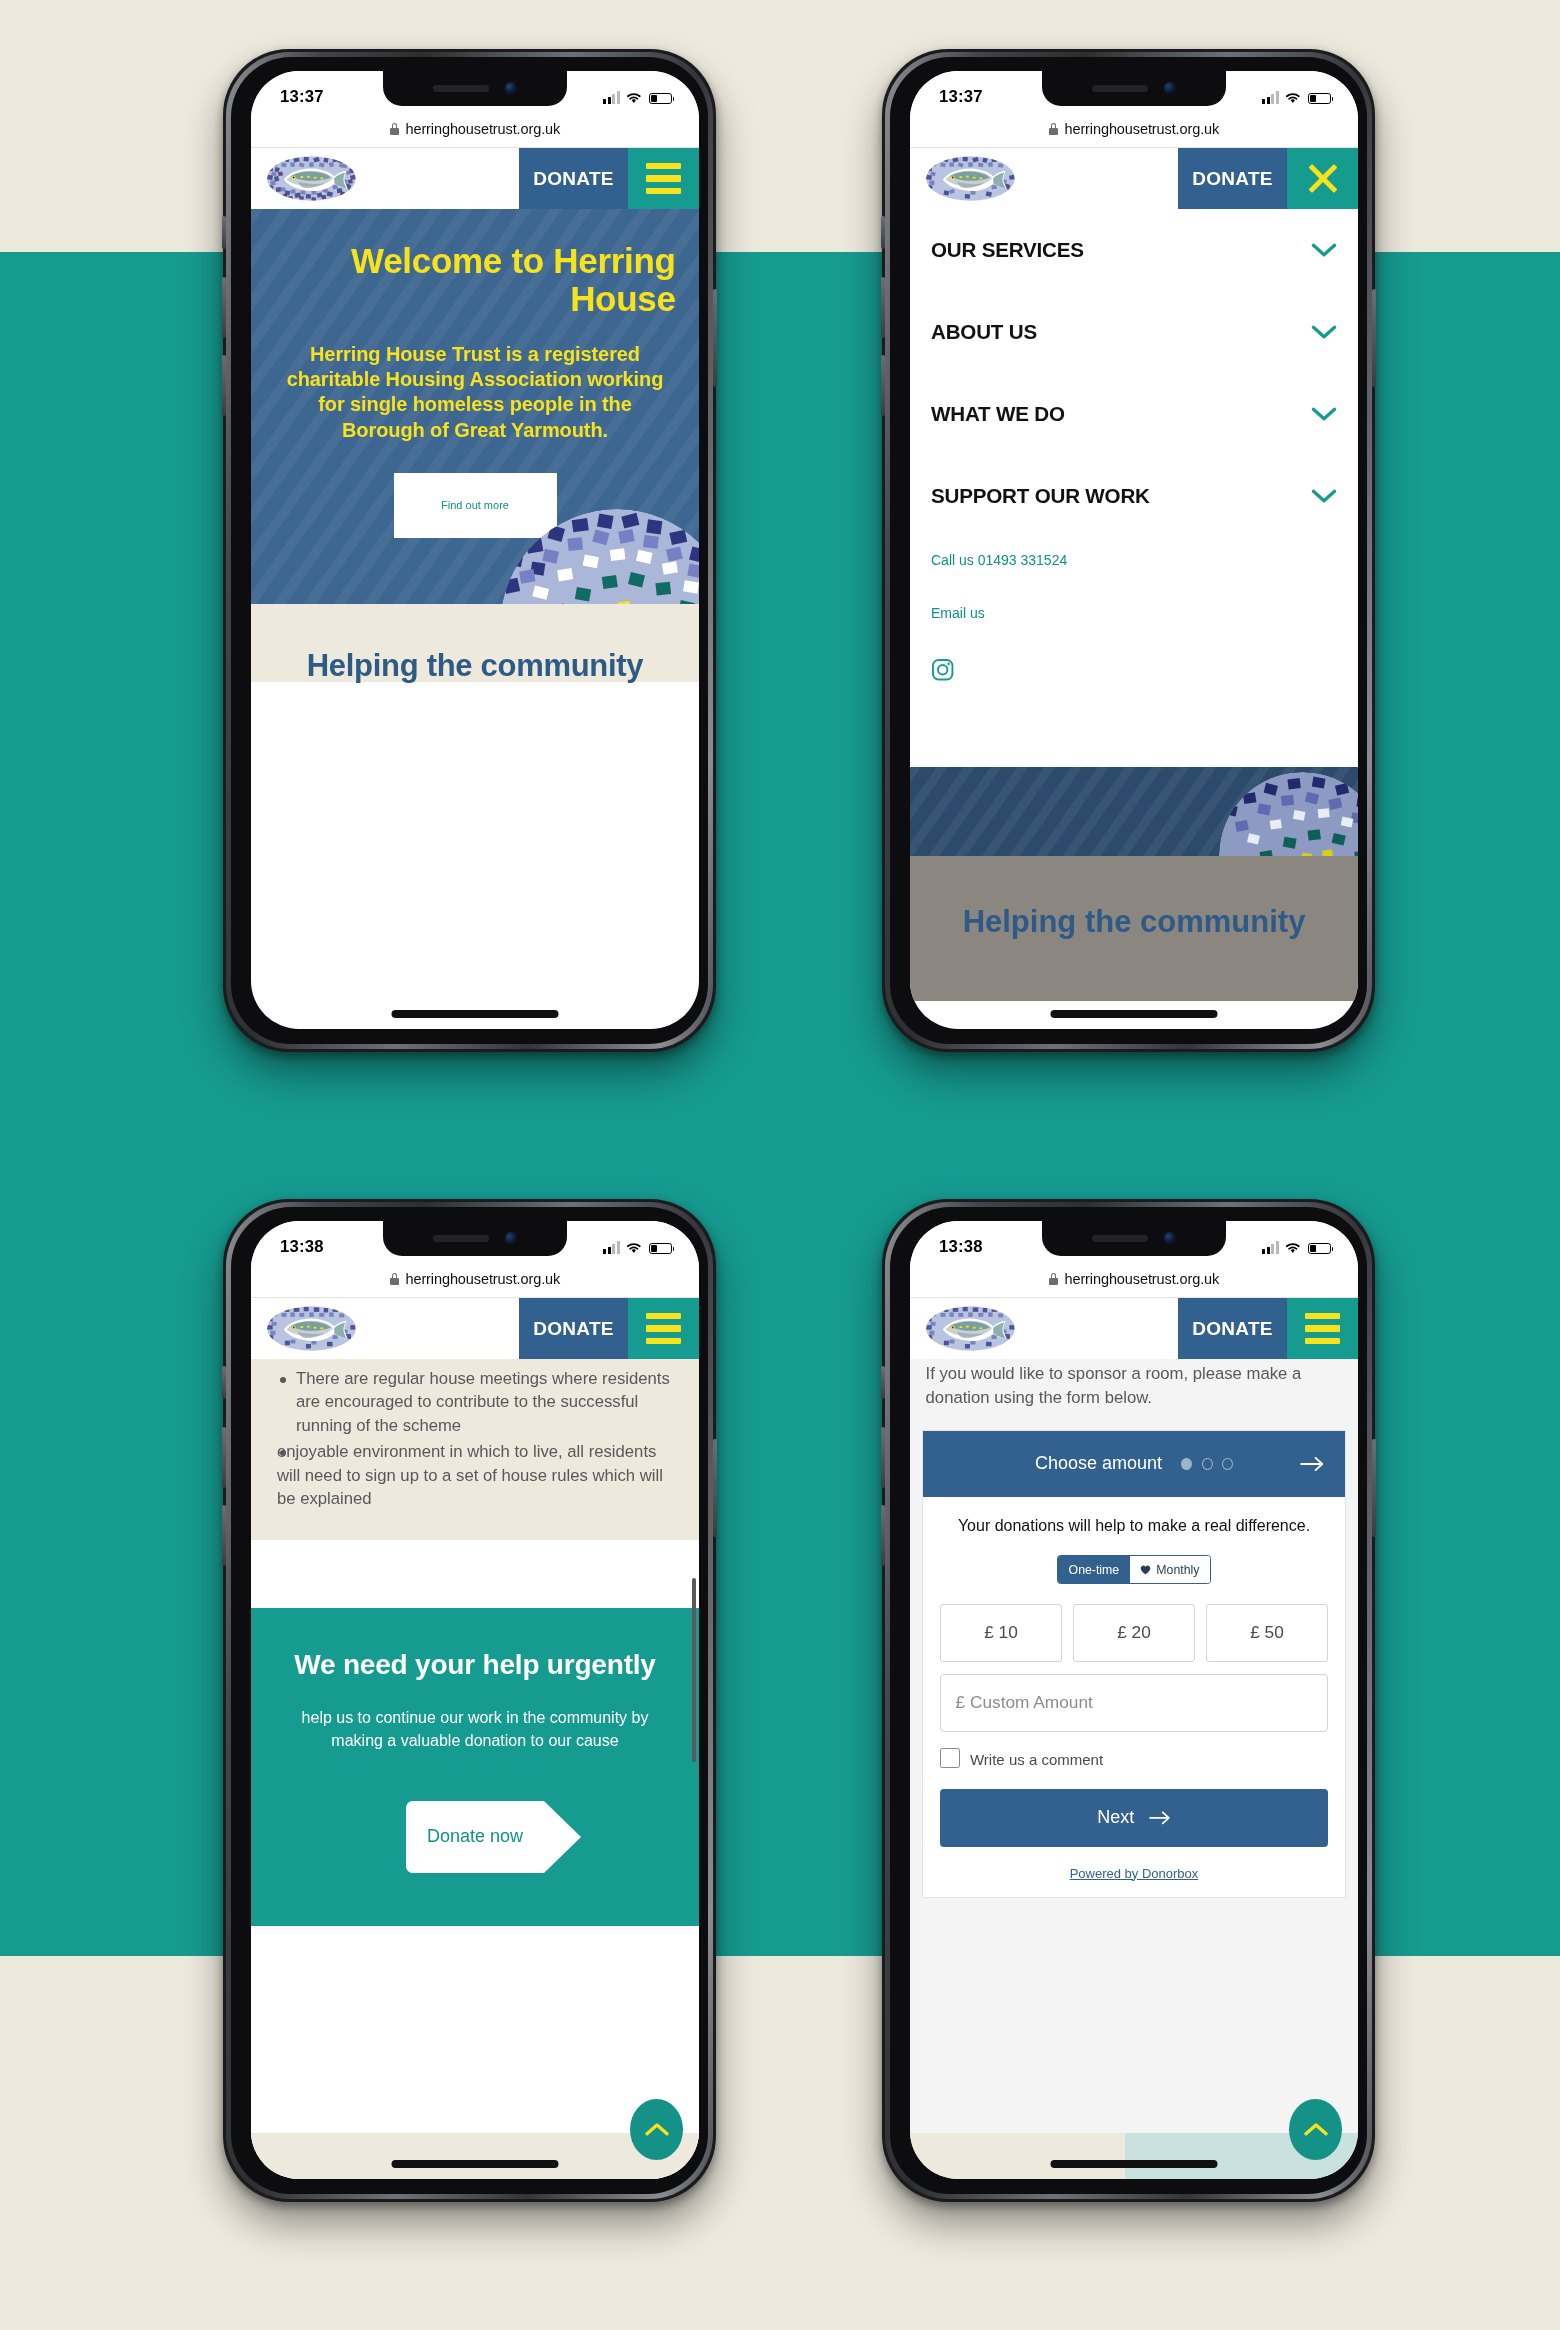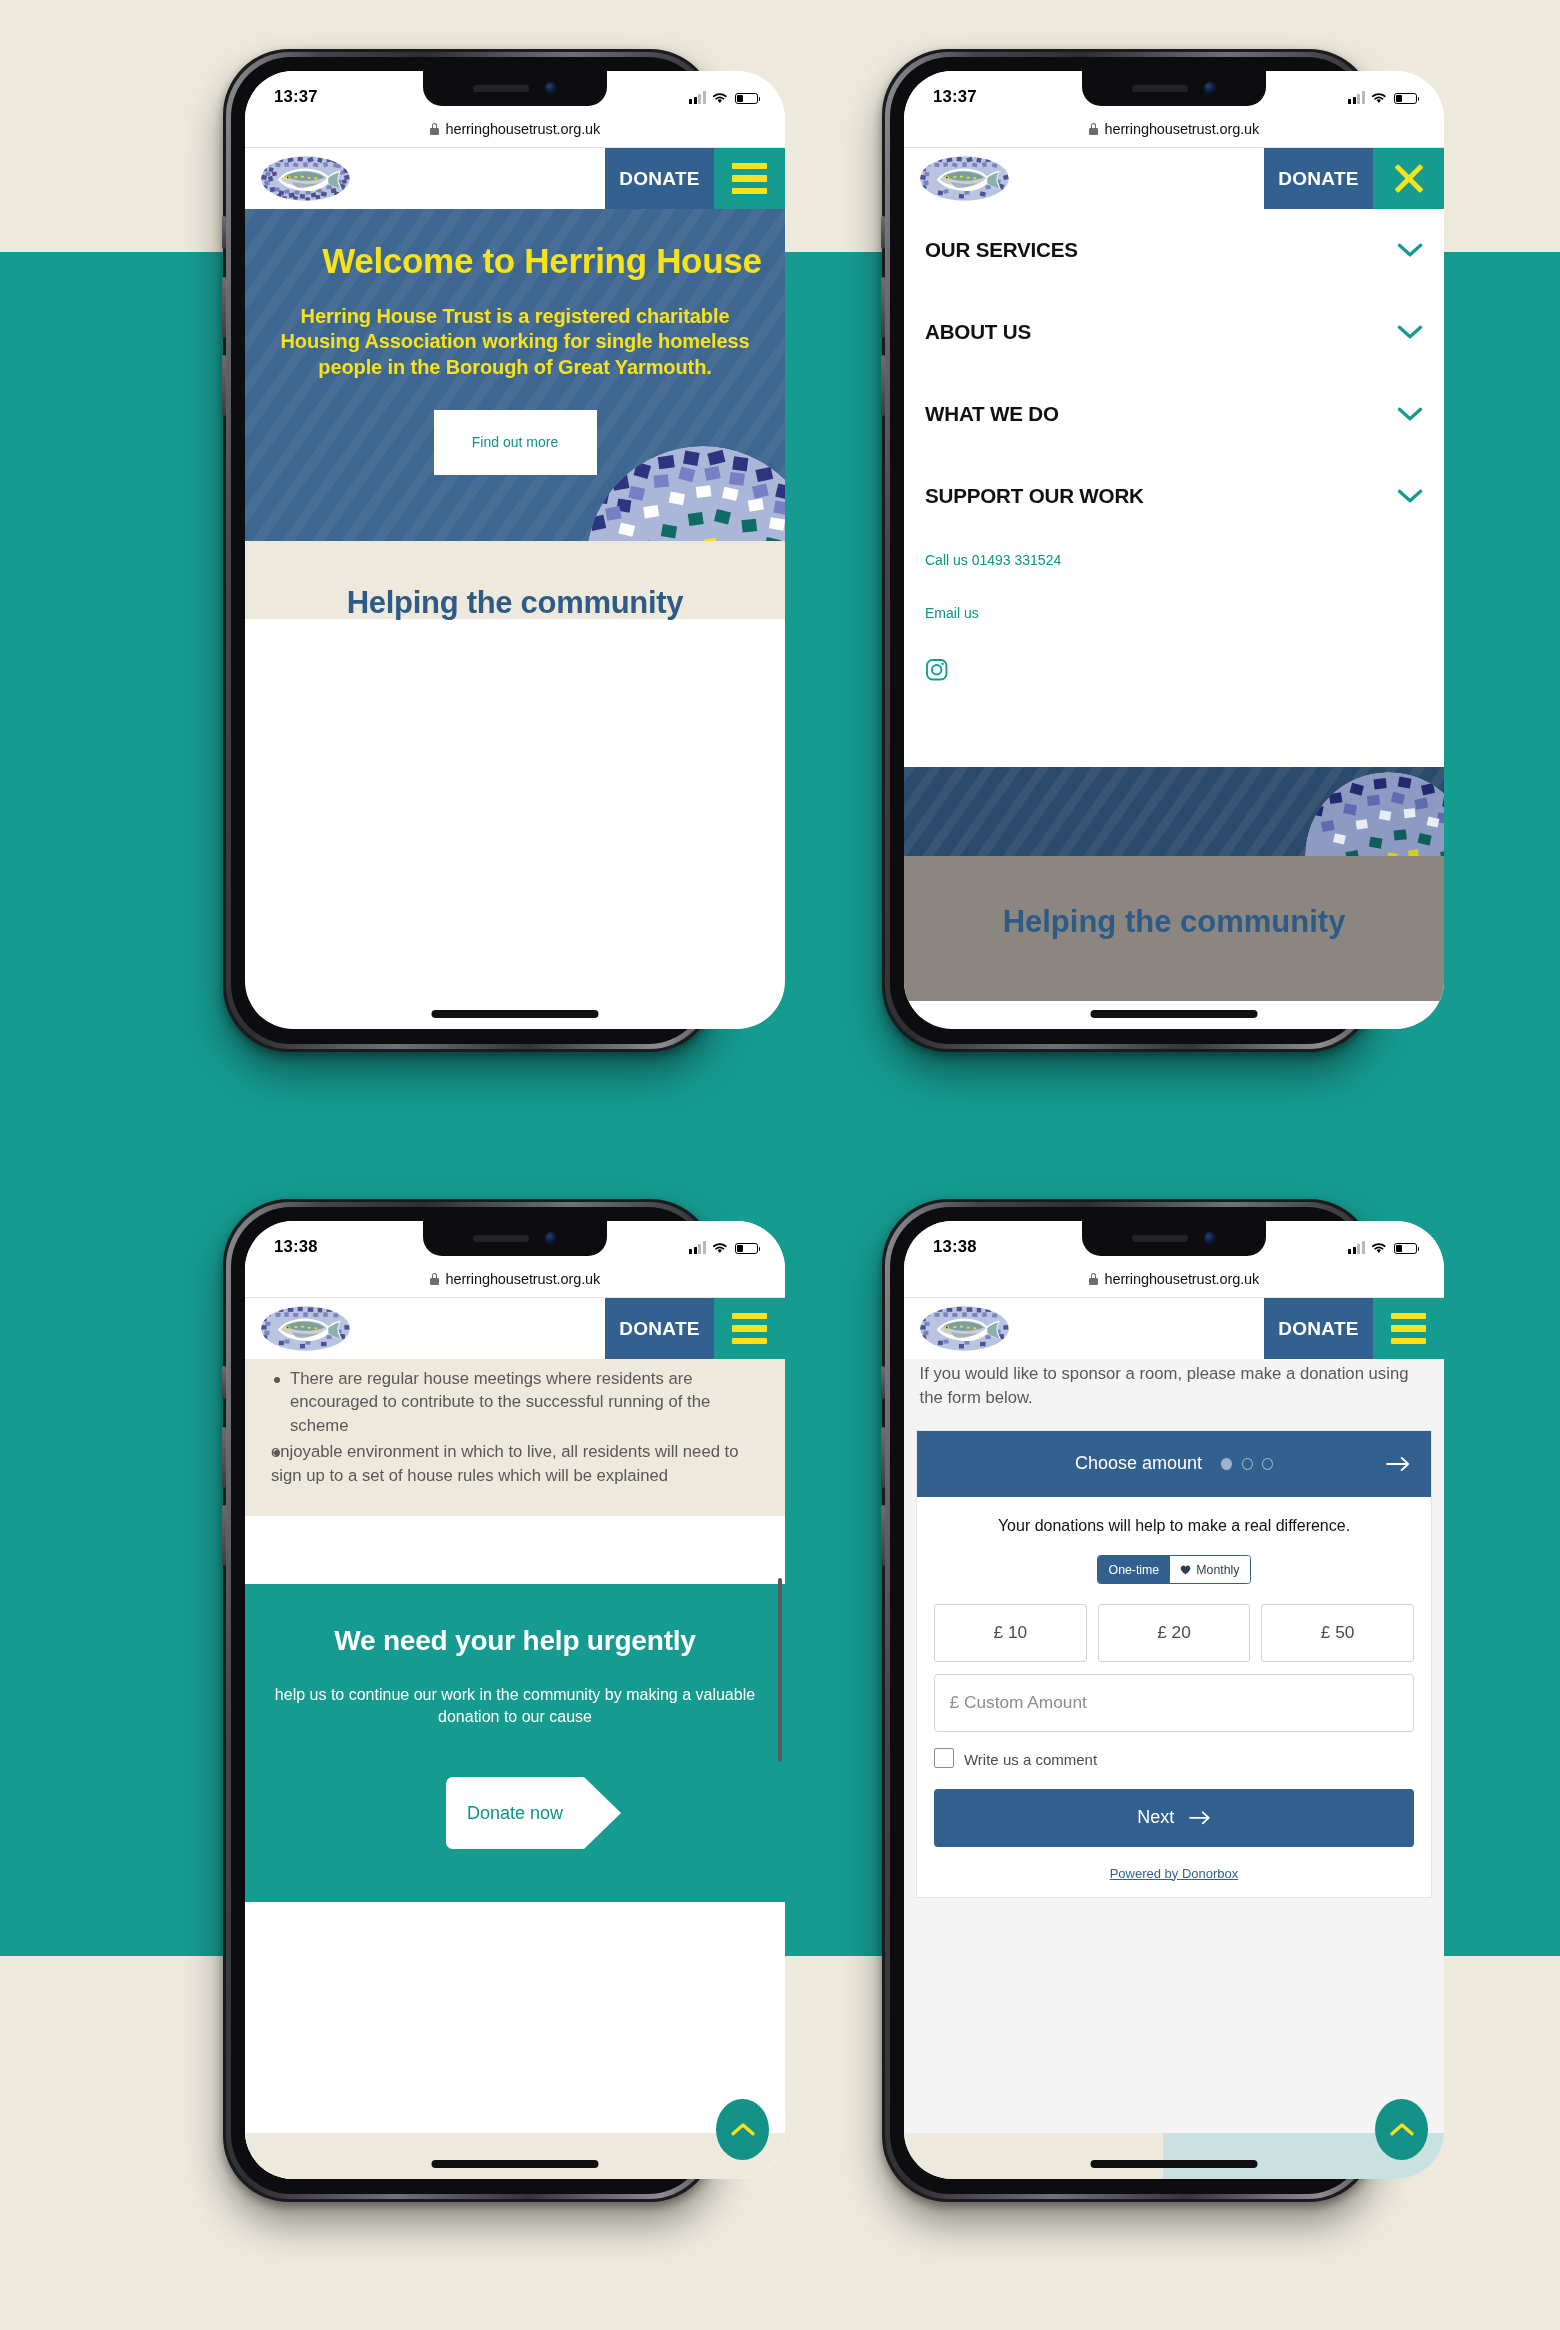--- a/index.html
+++ b/index.html
@@ -33,22 +33,22 @@
   .phone::after{ 
     content:"";position:absolute;inset:7.8px;border-radius:60px;background:#0d0d0f;z-index:1;
   }
   .side-btn{position:absolute;width:3.9px;border-radius:2.2px;background:linear-gradient(180deg,#6c6e73,#3a3c40);z-index:0;}
   .sb-mute{left:-1.1px;top:167px;height:33px;}
   .sb-vup{left:-1.1px;top:228px;height:61px;}
   .sb-vdn{left:-1.1px;top:306px;height:61px;}
   .sb-pwr{right:-1.1px;top:240px;height:98px;}
 
   .screen{
-    position:absolute;left:22px;top:22px;
-    width:540px;height:958px;
+    position:absolute;left:28px;top:22px;
+    width:448px;height:958px;
     border-radius:48px;
     overflow:hidden;
     background:#ffffff;
     z-index:3;
   }
   .notch{
     position:absolute;left:50%;transform:translateX(-50%);top:0;
     width:184px;height:35px;background:#0d0d0f;
     border-bottom-left-radius:19px;border-bottom-right-radius:19px;
     z-index:40;display:flex;align-items:center;justify-content:center;gap:16.7px;
@@ -109,21 +109,21 @@
     color:#f7e21c;font-size:35px;line-height:1.08;font-weight:800;text-align:right;
     letter-spacing:-0.3px;margin-bottom:24.5px;
   }
   .hero p{
     color:#f7e21c;font-size:20px;line-height:1.26;font-weight:800;text-align:center;
     letter-spacing:-0.1px;
   }
   .findout{
     margin:30px auto 0;width:163px;height:65px;background:#fff;
     display:flex;align-items:center;justify-content:center;
-    color:#0e9384;font-size:14px;
+    color:#0e9384;font-size:11px;
   }
   .hero-pad{height:66px;}
   .mosaic-corner{
     position:absolute;right:-35px;bottom:-139px;width:234px;height:234px;border-radius:50%;
     overflow:hidden;
   }
   .cream-strip{background:#ede9dd;padding-top:45px;text-align:center;}
   .cream-strip h2{color:#2e5a86;font-size:31px;font-weight:800;line-height:1.07;letter-spacing:-0.3px;}
 
   

